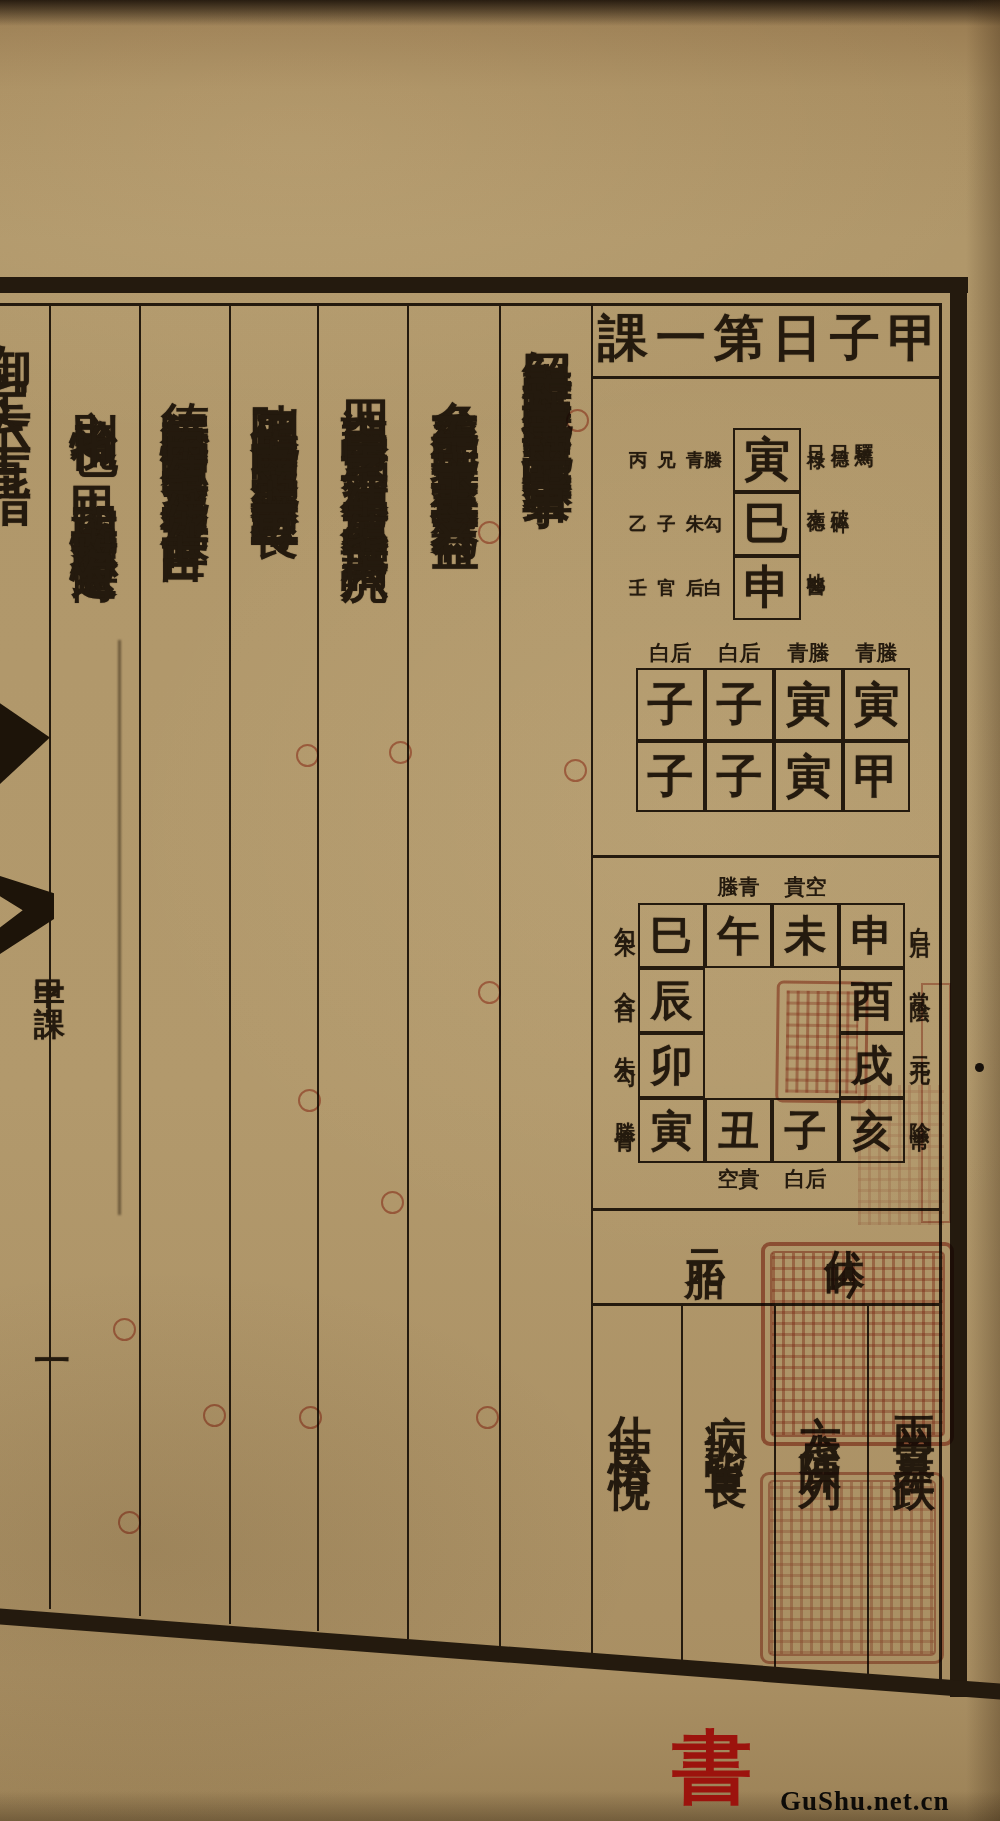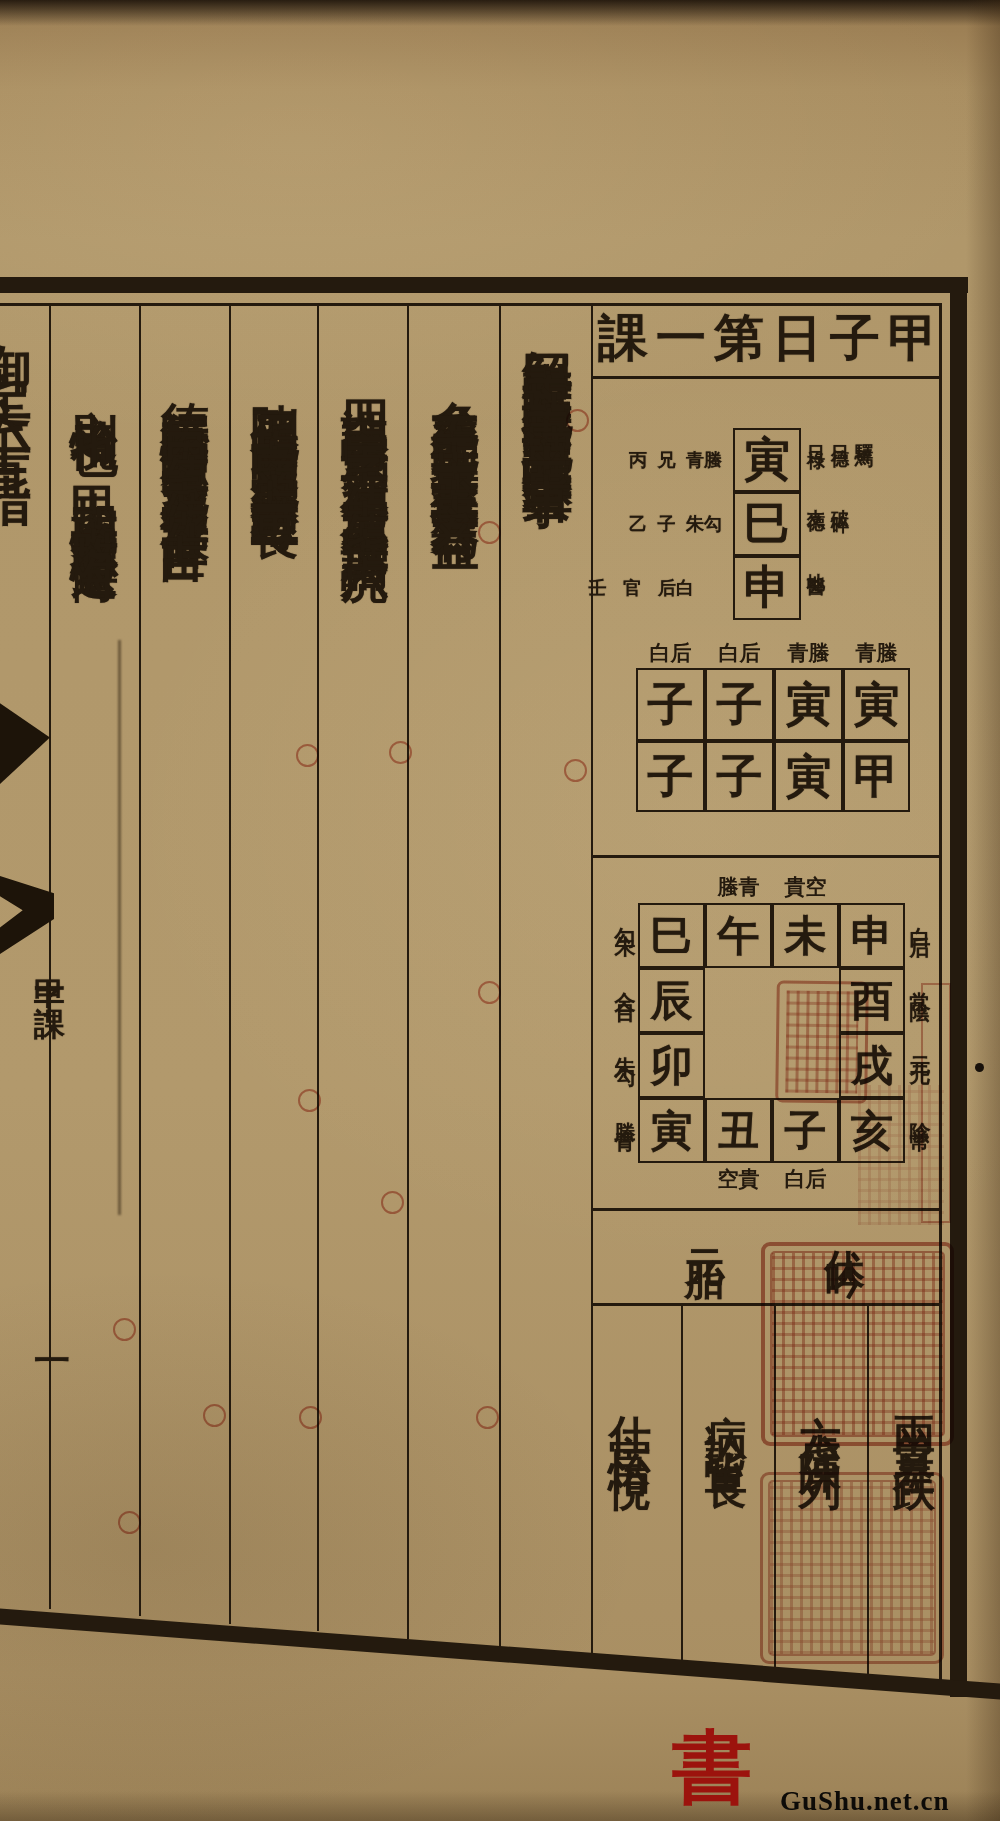--- a/index.html
+++ b/index.html
@@ -79,21 +79,21 @@
   </div>
   <div class="abs line" style="left:592px;top:376px;width:349px;height:3px;"></div>
 
   <div>
     <div class="cell" style="left:733px;top:428px;width:68px;height:64px;font-size:46px;">寅</div>
     <div class="cell" style="left:733px;top:492px;width:68px;height:64px;font-size:46px;">巳</div>
     <div class="cell" style="left:733px;top:556px;width:68px;height:64px;font-size:46px;">申</div>
 
     <div class="abs txt" style="left:560px;top:448px;width:162px;text-align:right;font-size:18px;word-spacing:6px;">丙 兄 青螣</div>
     <div class="abs txt" style="left:560px;top:512px;width:162px;text-align:right;font-size:18px;word-spacing:6px;">乙 子 朱勾</div>
-    <div class="abs txt" style="left:532px;top:576px;width:162px;text-align:right;font-size:18px;word-spacing:6px;font-family:Liberation Mono, monospace;">壬 官 后白</div>
+    <div class="abs txt" style="left:560px;top:576px;width:162px;text-align:right;font-size:18px;word-spacing:6px;">壬 官 后白</div>
 
     <div class="abs v" style="left:804px;top:430px;height:62px;">
       <div class="txt" style="font-size:18px;letter-spacing:6px;line-height:24px;">驛馬</div>
       <div class="txt" style="font-size:18px;letter-spacing:6px;line-height:24px;">日德</div>
       <div class="txt" style="font-size:18px;letter-spacing:6px;line-height:24px;">日祿</div>
     </div>
     <div class="abs v" style="left:804px;top:494px;height:62px;">
       <div class="txt" style="font-size:18px;letter-spacing:6px;line-height:24px;">破碎</div>
       <div class="txt" style="font-size:18px;letter-spacing:6px;line-height:24px;">支德</div>
     </div>

